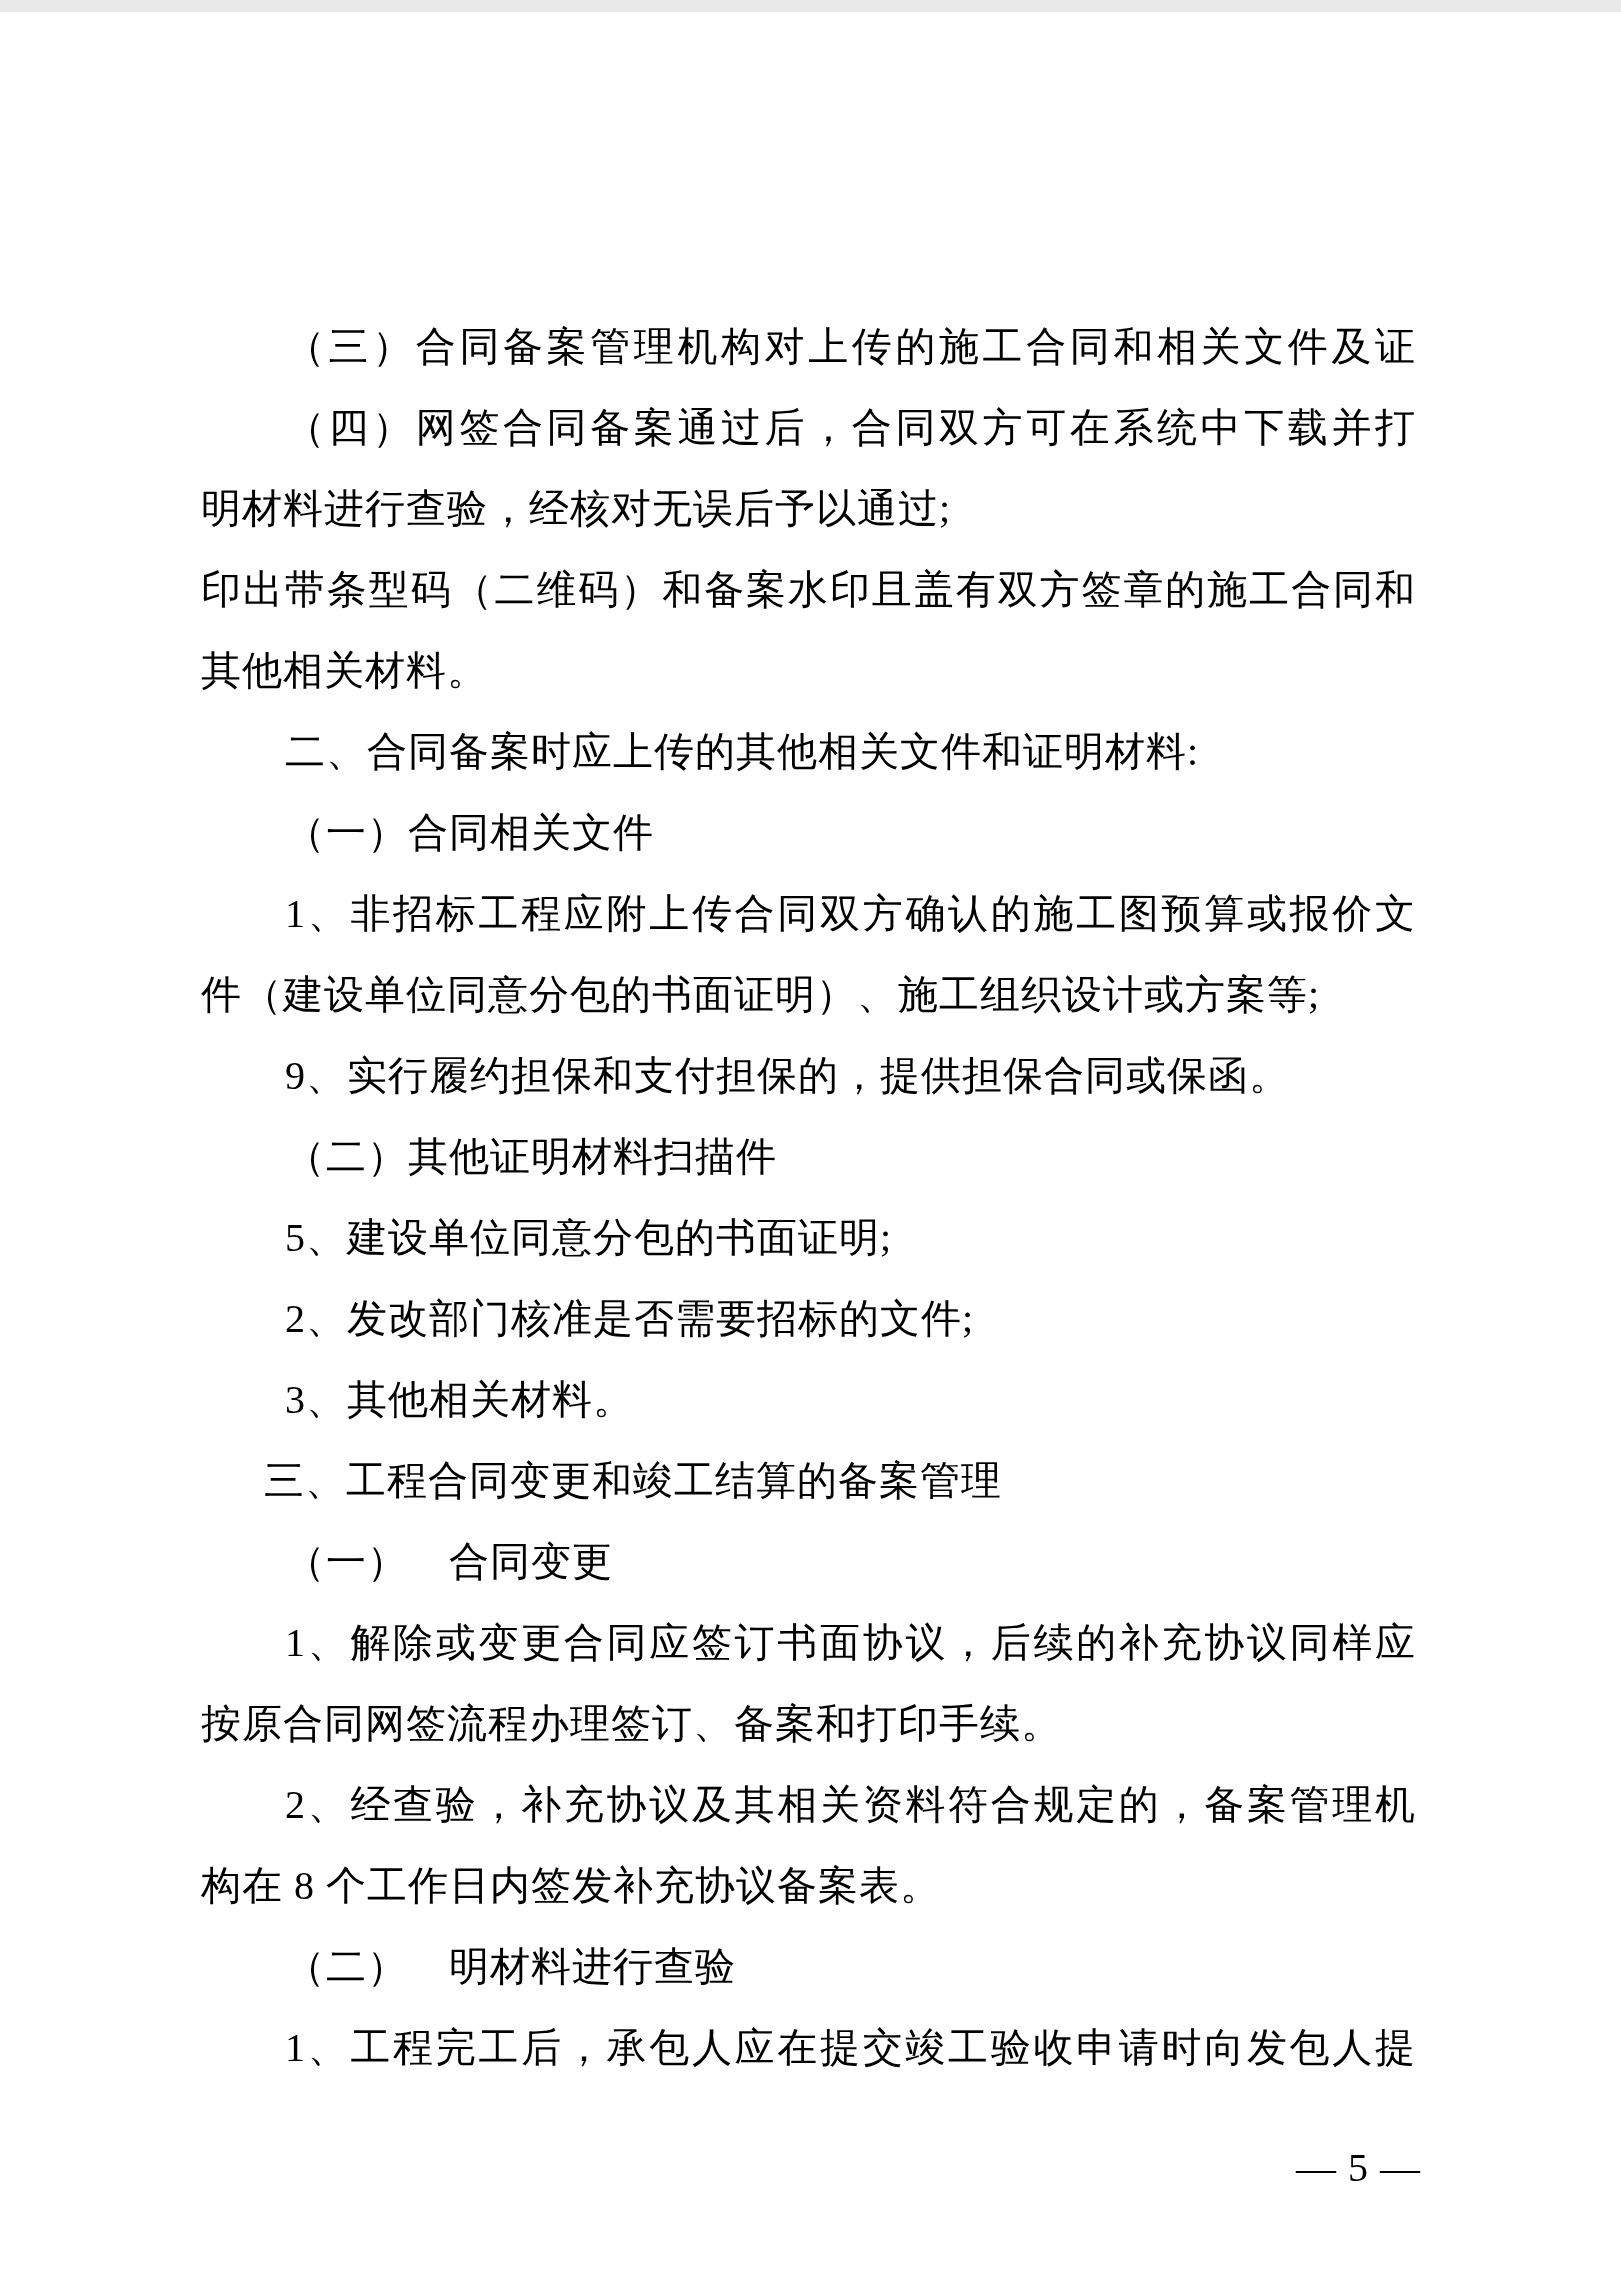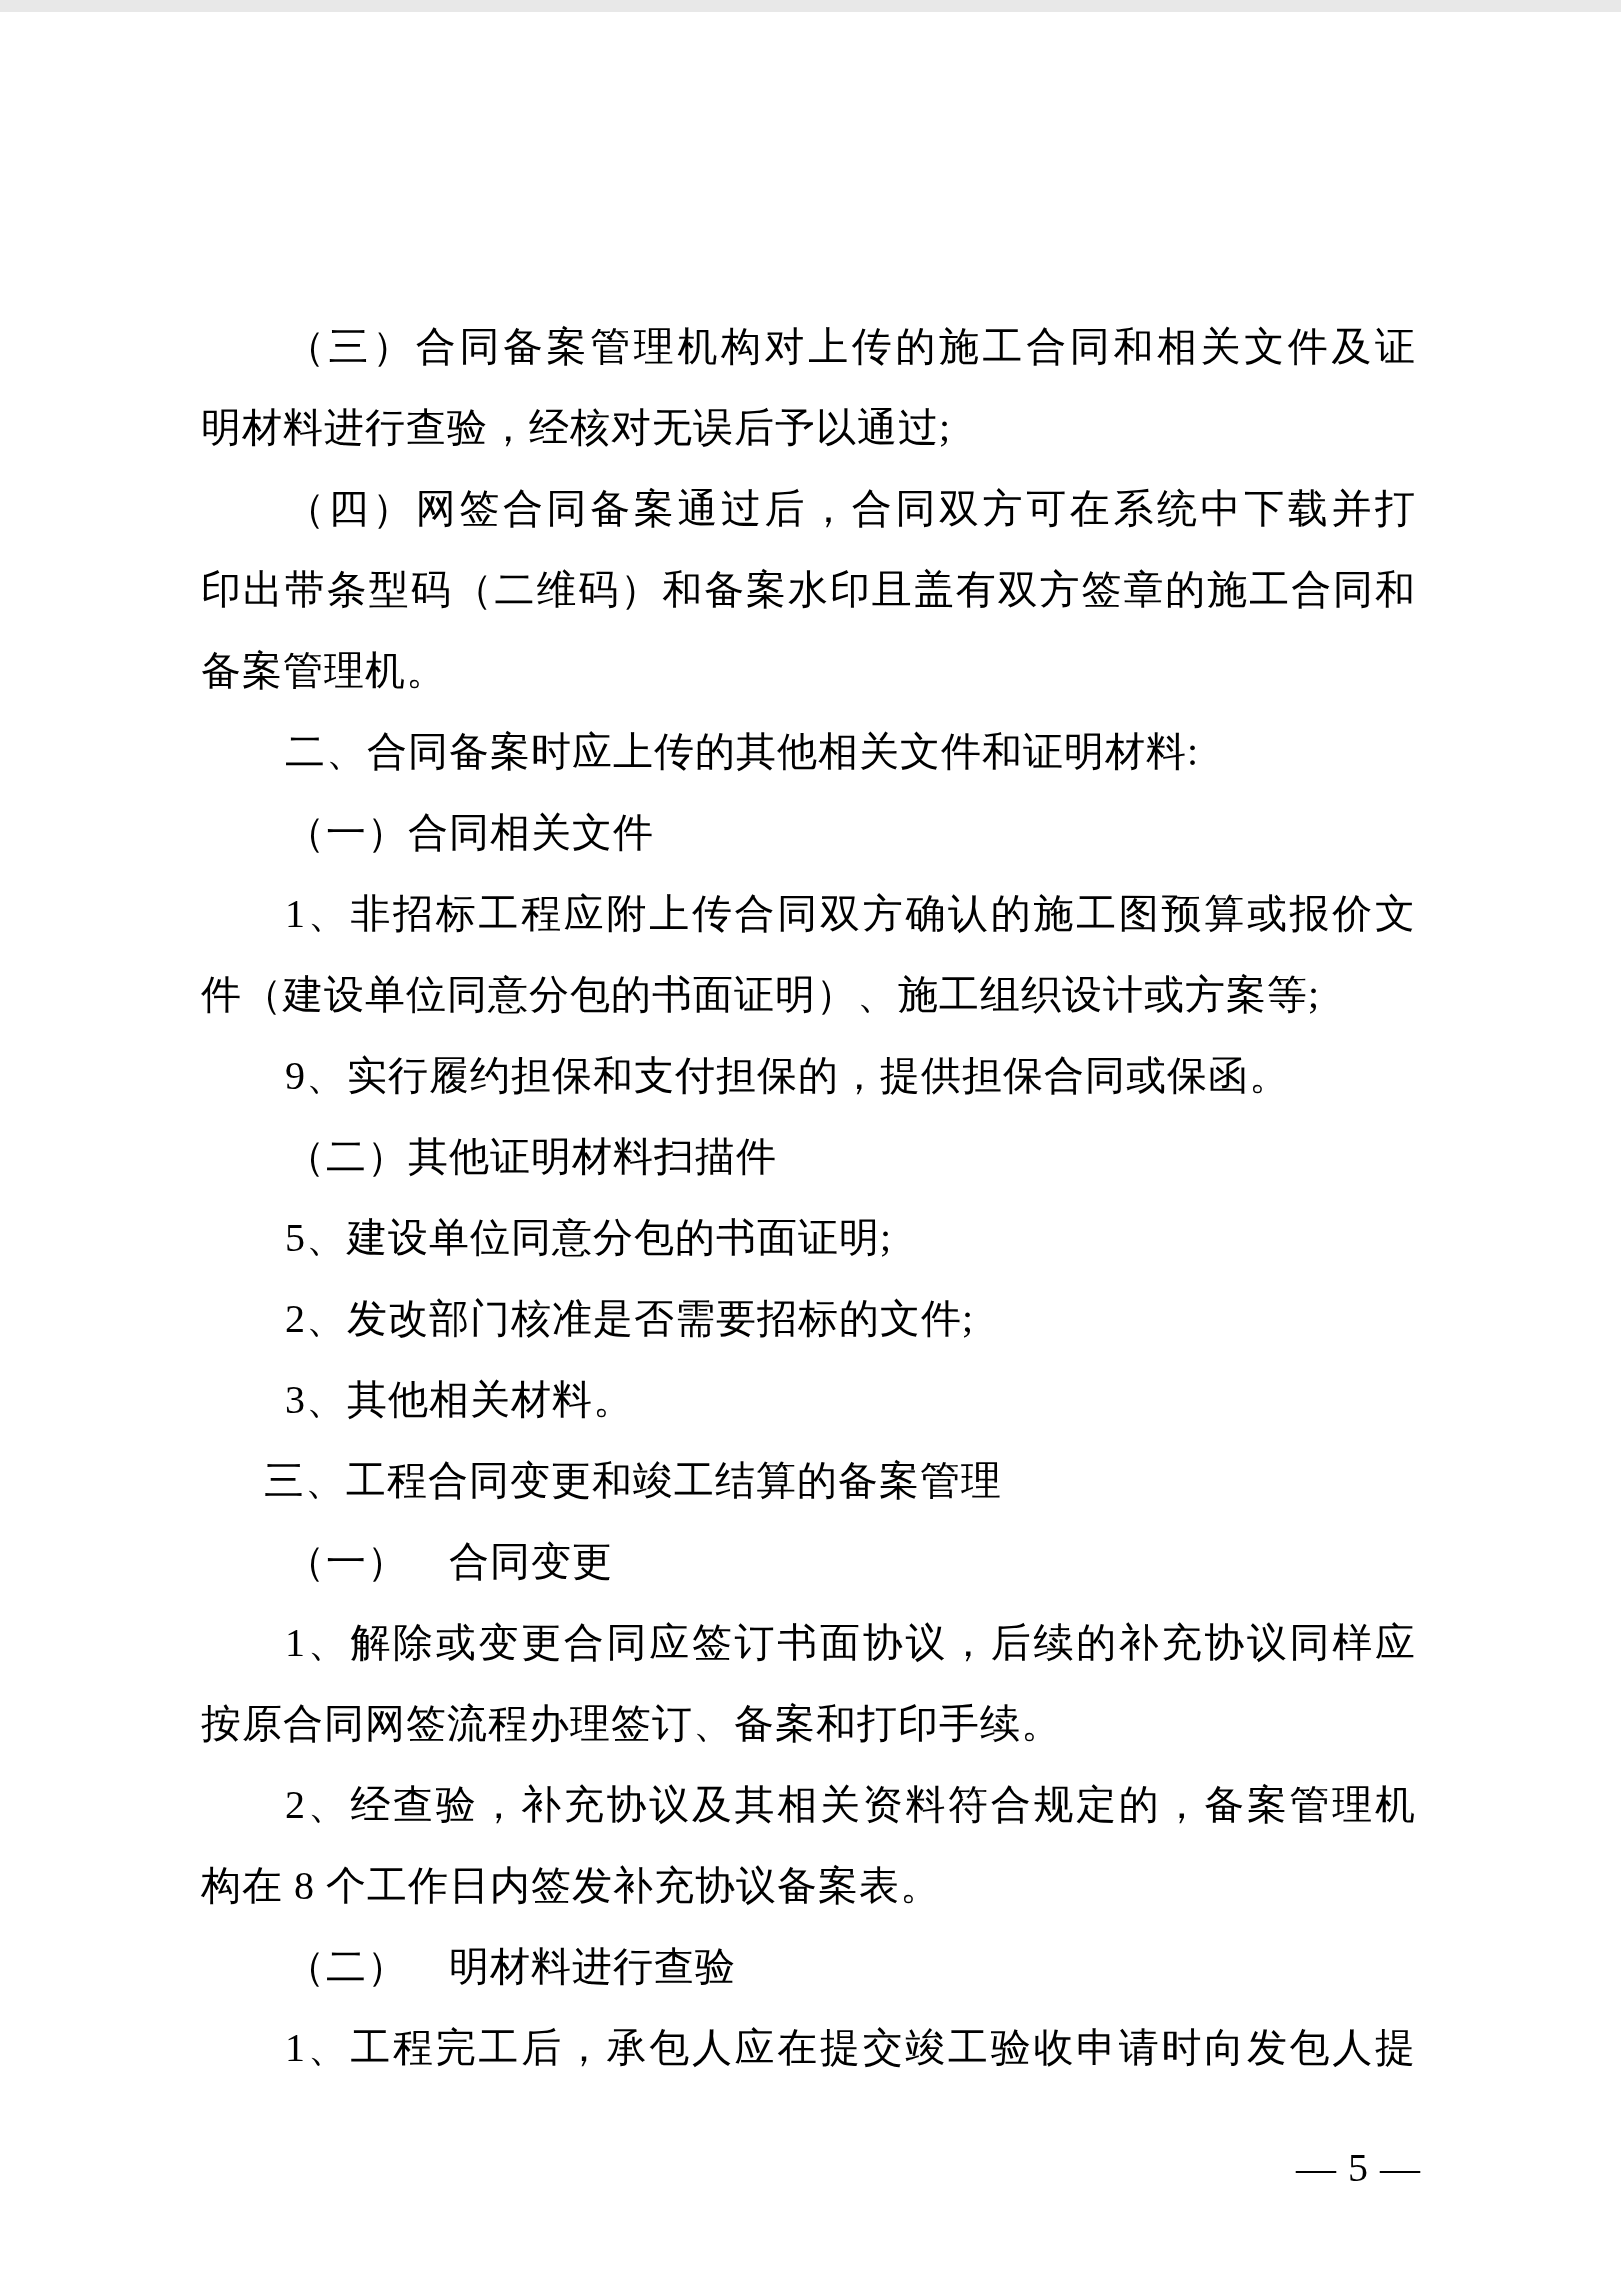--- a/index.html
+++ b/index.html
@@ -55,24 +55,24 @@
     letter-spacing: 1px;
   }
 </style>
 </head>
 <body>
 
 <div class="page">
 
   <div class="doc-body">
     <div class="line ind fill">（三）合同备案管理机构对上传的施工合同和相关文件及证</div>
+    <div class="line ind fill">（四）网签合同备案通过后，合同双方可在系统中下载并打</div>
     <div class="line">明材料进行查验，经核对无误后予以通过;</div>
-    <div class="line ind fill">（四）网签合同备案通过后，合同双方可在系统中下载并打</div>
     <div class="line fill">印出带条型码（二维码）和备案水印且盖有双方签章的施工合同和</div>
-    <div class="line">备案管理机。</div>
+    <div class="line">其他相关材料。</div>
     <div class="line ind">二、合同备案时应上传的其他相关文件和证明材料:</div>
     <div class="line ind">（一）合同相关文件</div>
     <div class="line ind fill">1、非招标工程应附上传合同双方确认的施工图预算或报价文</div>
     <div class="line">件（建设单位同意分包的书面证明）、施工组织设计或方案等;</div>
     <div class="line ind">9、实行履约担保和支付担保的，提供担保合同或保函。</div>
     <div class="line ind">（二）其他证明材料扫描件</div>
     <div class="line ind">5、建设单位同意分包的书面证明;</div>
     <div class="line ind">2、发改部门核准是否需要招标的文件;</div>
     <div class="line ind">3、其他相关材料。</div>
     <div class="line ind-sm">三、工程合同变更和竣工结算的备案管理</div>

